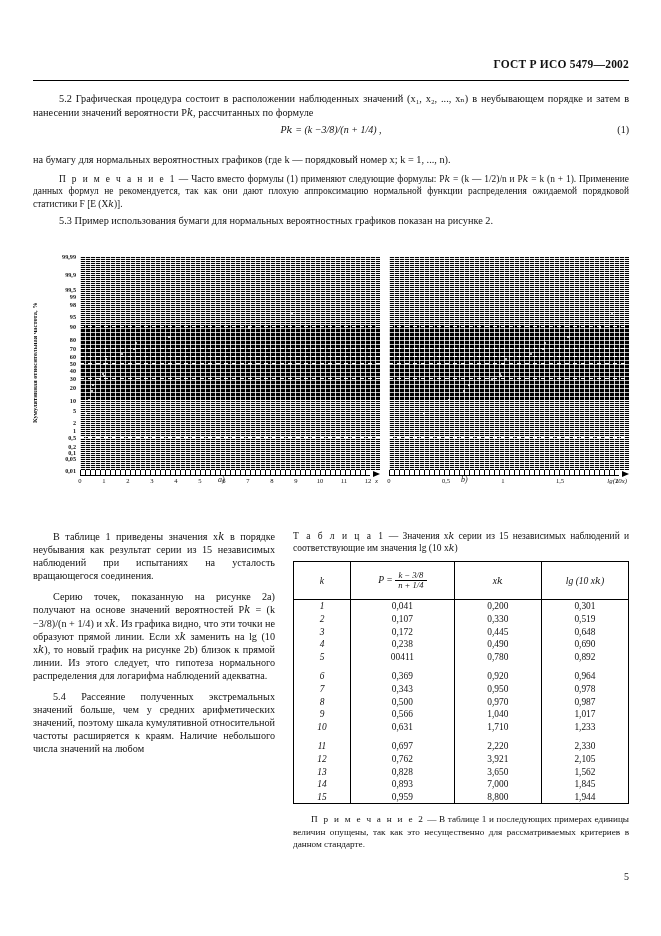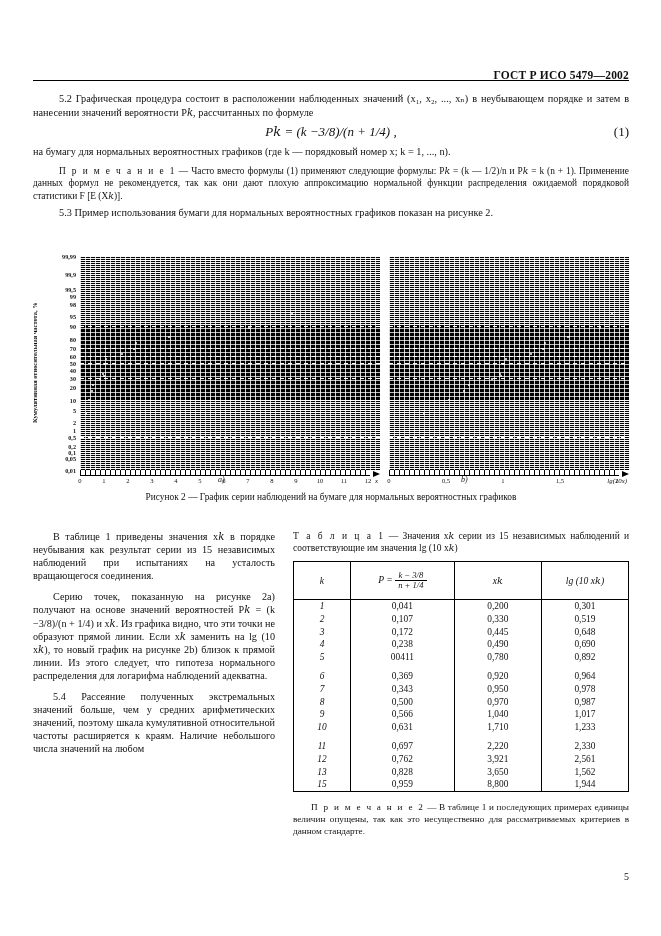--- a/index.html
+++ b/index.html
@@ -17,21 +17,20 @@
   .page { position: relative; width: 661px; height: 936px; padding: 0; }
 
   
   .header {
     position: absolute;
     top: 58px; right: 32px;
     font-weight: bold;
     font-size: 11.5px;
     letter-spacing: 0.2px;
     white-space: nowrap;
-    margin-top: 11px;
   }
   .header-rule {
     position: absolute;
     top: 80px; left: 33px; right: 32px;
     border-bottom: 1px solid #000;
     height: 0;
   }
 
   
   .content { position: absolute; left: 33px; right: 32px; top: 92px; }
@@ -50,23 +49,23 @@
     margin: 6px 0 4px 0;
     font-size: 9.4px;
     line-height: 12.4px;
     text-align: justify;
     text-indent: 26px;
   }
   .sp { letter-spacing: 1.6px; }
 
   .formula-line {
     position: relative;
-    margin: 5px 0 6px 0;
+    margin: 5px 0 14px 0;
     height: 15px;
-    font-size: 13px;
+    font-size: 10px;
   }
   .formula-line .f {
     position: absolute; left: 0; right: 0;
     text-align: center;
   }
   .formula-line .num { position: absolute; right: 0; }
   .ital { font-style: italic; }
 
   
   .figure-wrap {
@@ -420,21 +419,20 @@
             <div class="tick" style="left: 114px;">1</div>
             <div class="tick" style="left: 171px;">1,5</div>
             <div class="tick" style="left: 228px;">2</div>
             <div class="xlab" style="left: 238px; transform: translateX(-100%);">lg(10x)</div>
           </div>
         <div class="panel-caption" style="left:30%;">b)</div>
       </div>
 
     </div>
 
-    <div class="fig-caption">Рисунок 2 — График серии наблюдений на бумаге для нормальных вероятностных графиков</div>
   </div>
 
   <div class="cols">
 
     <div class="col-left">
       <p>В таблице 1 приведены значения x𝑘 в порядке неубывания как результат серии из 15 независимых наблюдений при испытаниях на усталость вращающегося соединения.</p>
       <p>Серию точек, показанную на  рисунке 2a) получают на основе значений вероятностей P𝑘 = (k −3/8)/(n + 1/4) и x𝑘. Из графика видно, что эти точки не образуют прямой линии. Если x𝑘 заменить на lg (10 x𝑘), то новый график на рисунке 2b) близок к прямой линии. Из этого следует, что гипотеза нормального распределения для логарифма наблюдений адекватна.</p>
       <p>5.4 Рассеяние полученных экстремальных значений больше, чем у средних арифметических значений, поэтому шкала кумулятивной относительной частоты расширяется к краям. Наличие небольшого числа значений на любом</p>
     </div>
 
@@ -533,29 +531,35 @@
             <tr>
               <td class="col-k">11</td>
               <td class="col-p">0,697</td>
               <td class="col-x">2,220</td>
               <td class="col-l">2,330</td>
             </tr>
             <tr>
               <td class="col-k">12</td>
               <td class="col-p">0,762</td>
               <td class="col-x">3,921</td>
-              <td class="col-l">2,561</td>
+              <td class="col-l">2,105</td>
             </tr>
             <tr>
               <td class="col-k">13</td>
               <td class="col-p">0,828</td>
               <td class="col-x">3,650</td>
               <td class="col-l">1,562</td>
             </tr>
             <tr>
+              <td class="col-k">14</td>
+              <td class="col-p">0,893</td>
+              <td class="col-x">7,000</td>
+              <td class="col-l">1,845</td>
+            </tr>
+            <tr>
               <td class="col-k">15</td>
               <td class="col-p">0,959</td>
               <td class="col-x">8,800</td>
               <td class="col-l">1,944</td>
             </tr>
           </tbody>
       </table>
 
       <p class="note2"><span class="sp">П р и м е ч а н и е 2</span><span> — В таблице 1 и последующих примерах единицы величин опущены, так как это несущественно для рассматриваемых критериев в данном стандарте.</span></p>
 

